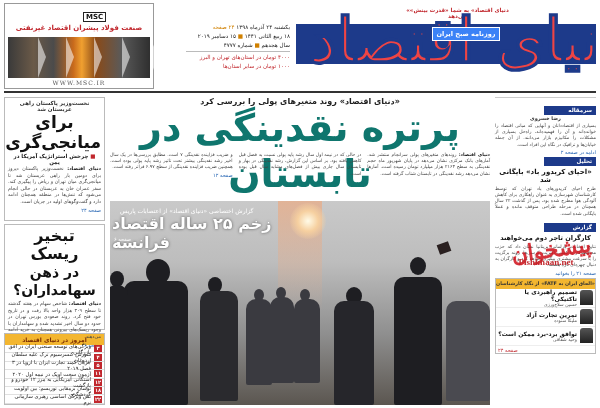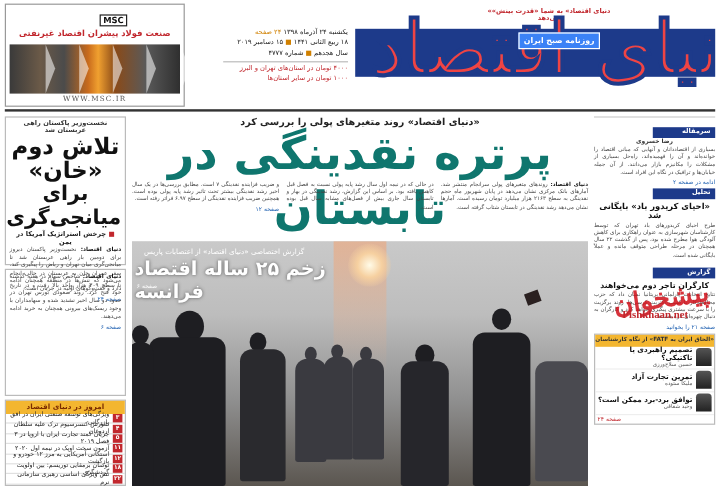--- a/index.html
+++ b/index.html
@@ -94,28 +94,31 @@
 <div class="abs tagline">«دنیای اقتصاد» به شما «قدرت بینش» می‌دهد</div>
 <div class="abs bar"></div>
 <div class="abs masthead-title">دنیای اقتصاد</div>
 <div class="abs subtitle-box">روزنامه صبح ایران</div>
 <div class="abs rule"></div>
 
 <div class="abs col-left">
   <div class="lbox" style="height:124px">
     <div class="kicker">نخست‌وزیر پاکستان راهی عربستان شد</div>
     <div class="bighead">
-      <div>تلاش دوم «خان»</div>
       <div style="font-size:17px">برای میانجی‌گری</div>
     </div>
     <div class="smallsub"><span class="bullet">■ </span><span>چرخش استراتژیک آمریکا در یمن</span></div>
     <div class="body"><b>دنیای اقتصاد:</b> <span>نخست‌وزیر پاکستان دیروز برای دومین بار راهی عربستان شد تا میانجی‌گری میان تهران و ریاض را پیگیری کند. سفر عمران خان به عربستان در حالی انجام می‌شود که تنش‌ها در منطقه همچنان ادامه دارد و گفت‌وگوهای اولیه در جریان است.</span></div>
     <div class="pageref">صفحه ۲۴</div>
   </div>
   <div class="lbox" style="height:106px;margin-top:3px">
+    <div class="bighead" style="font-size:16px;line-height:18px">
+      <div>تبخیر ریسک</div>
+      <div style="font-size:14px">در ذهن سهامداران؟</div>
+    </div>
     <div class="body" style="margin-top:2px"><b>دنیای اقتصاد:</b> <span>شاخص سهام در هفته گذشته تا سطح ۳۰۹ هزار واحد بالا رفت و در تاریخ خود فتح کرد. روند صعودی بورس تهران در حدود دو سال اخیر تشدید شده و سهامداران با وجود ریسک‌های بیرونی همچنان به خرید ادامه می‌دهند.</span></div>
     <div class="pageref">صفحه ۶</div>
   </div>
   <div class="toc">
     <div class="toc-head">امروز در دنیای اقتصاد</div>
     <div class="toc-row">
         <span class="num">۳</span>
         <span>ویژگی‌های توسعه صنعتی ایران در افق بازرگانی</span>
       </div>
     <div class="toc-row">

